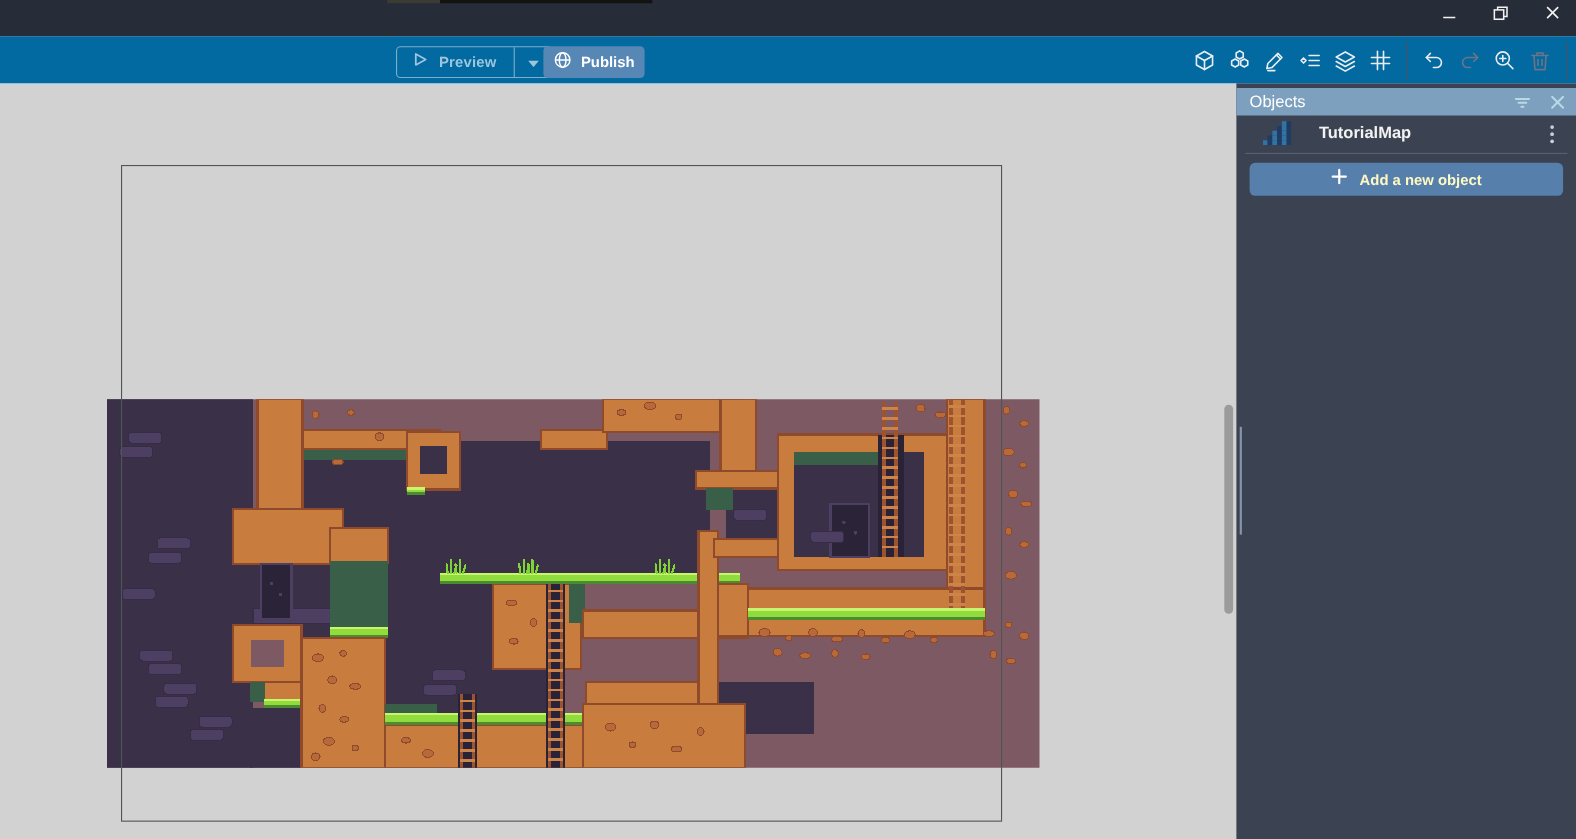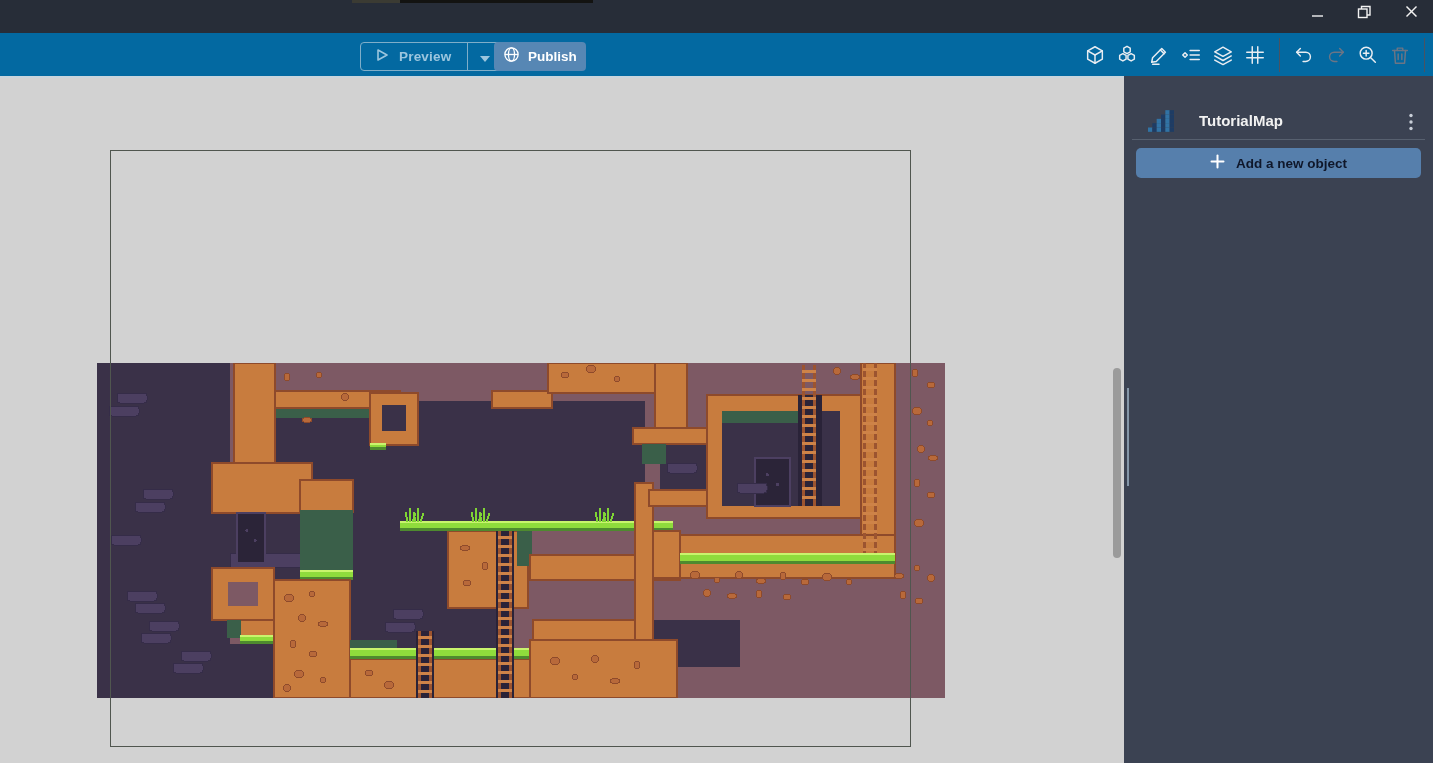--- a/index.html
+++ b/index.html
@@ -44,21 +44,21 @@
   #panel-header-icons{position:absolute;right:8px;top:0;height:25px;display:flex;align-items:center;gap:14px;}
   .ph-icon{width:18px;height:18px;display:flex;align-items:center;justify-content:center;}
   #object-row{position:absolute;left:2px;top:29px;width:309px;height:33px;display:flex;align-items:center;text-align:right;}
   #object-icon{position:absolute;left:22px;top:4px;width:26px;height:24px;}
   #object-label{position:absolute;left:73px;top:7px;font-size:15px;font-weight:bold;color:#F2F2F2;}
   #object-kebab{position:absolute;right:14px;top:6px;width:20px;height:22px;display:flex;
                 align-items:center;justify-content:center;}
   #row-divider{position:absolute;left:8px;top:63px;width:293px;height:1px;background:#57606F;}
   #add-object-btn{position:absolute;left:12px;top:72px;width:285px;height:30px;background:#567FAC;
                   border-radius:5px;display:flex;align-items:center;justify-content:center;gap:11px;
-                  color:#0f172a;}
+                  color:#fef9c3;}
   #add-object-label{font-size:13.5px;font-weight:bold;}
 </style>
 </head>
 <body>
 
 <div id="root">
 
   <div id="titlebar">
     <div id="tab-strip-a" class="tab-strip"></div>
     <div id="tab-strip-b" class="tab-strip"></div>
@@ -418,20 +418,38 @@
         <path d="M506 158 L508 151" stroke="#7FD435" stroke-width="2" stroke-linecap="round" fill="none"></path>
         <path d="M508 158 L507 150" stroke="#7FD435" stroke-width="2" stroke-linecap="round" fill="none"></path>
         <path d="M511 158 L511 146" stroke="#7FD435" stroke-width="2" stroke-linecap="round" fill="none"></path>
         <path d="M514 158 L516 151" stroke="#7FD435" stroke-width="2" stroke-linecap="round" fill="none"></path>
       </svg>
     <div id="scene-frame"></div>
     <div id="canvas-scrollbar"></div>
   </div>
 
   <div id="objects-panel">
+    <div id="panel-header">
+      <span id="panel-title">Objects</span>
+      <div id="panel-header-icons">
+        <span class="ph-icon">
+          <svg width="18" height="18" viewBox="0 0 18 18" stroke="#B9D8E8" stroke-width="1.8" stroke-linecap="round">
+            <line x1="3" y1="6" x2="15" y2="6"></line>
+              <line x1="5.5" y1="9.5" x2="12.5" y2="9.5"></line>
+              <line x1="8" y1="13" x2="10" y2="13"></line>
+          </svg>
+        </span>
+        <span class="ph-icon">
+          <svg width="14" height="14" viewBox="0 0 14 14" stroke="#B9D8E8" stroke-width="1.8" stroke-linecap="round">
+            <line x1="2" y1="2" x2="12" y2="12"></line>
+              <line x1="12" y1="2" x2="2" y2="12"></line>
+          </svg>
+        </span>
+      </div>
+    </div>
 
     <div id="object-row">
       <span id="object-icon"><svg width="26" height="24" viewBox="0 0 26.4 22">
             <rect x="17.6" y="0" width="4.4" height="4.4" fill="#3173A5"></rect>
             <rect x="22" y="0" width="4.4" height="4.4" fill="#1E3C64"></rect>
             <rect x="13.200000000000001" y="4.4" width="4.4" height="4.4" fill="#1E3C64"></rect>
             <rect x="17.6" y="4.4" width="4.4" height="4.4" fill="#3173A5"></rect>
             <rect x="22" y="4.4" width="4.4" height="4.4" fill="#1E3C64"></rect>
             <rect x="8.8" y="8.8" width="4.4" height="4.4" fill="#3173A5"></rect>
             <rect x="13.200000000000001" y="8.8" width="4.4" height="4.4" fill="#1E3C64"></rect>

